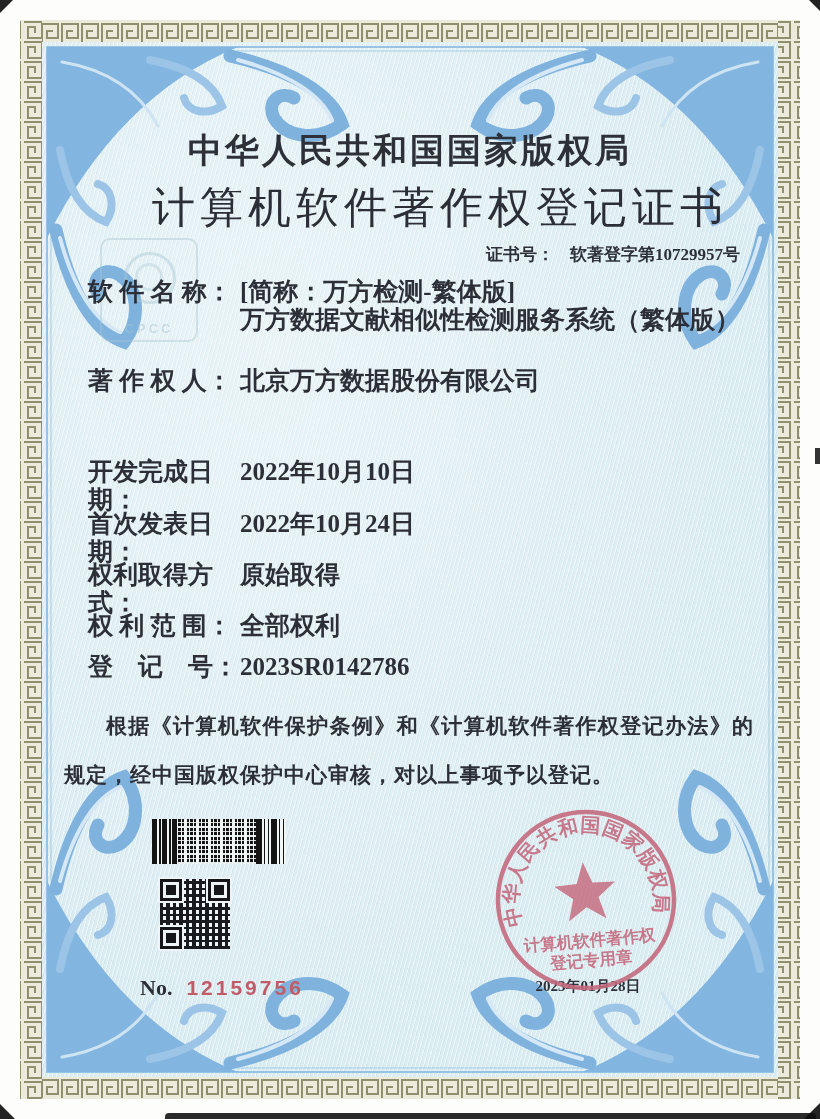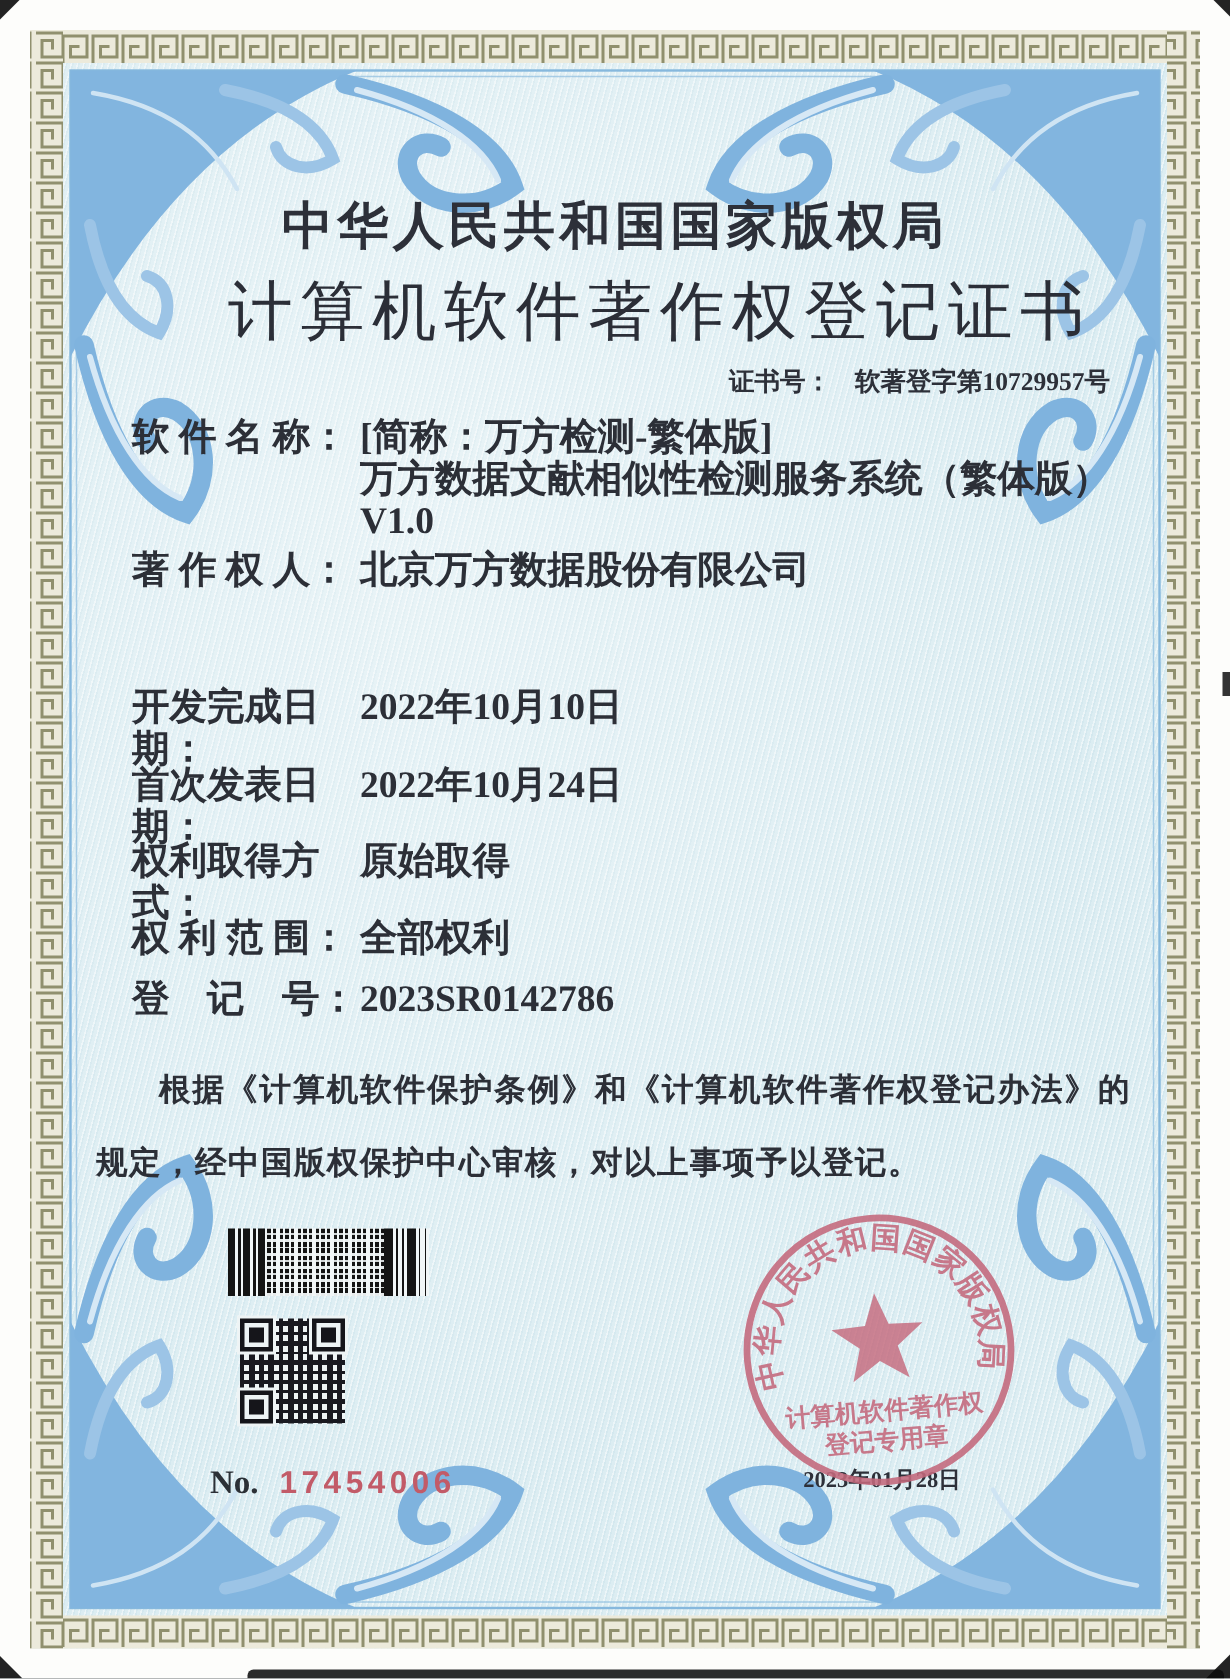--- a/index.html
+++ b/index.html
@@ -99,31 +99,34 @@
     <rect x="20" y="20" width="22" height="1079" fill="url(#gkv)"></rect>
     <rect x="778" y="20" width="22" height="1079" fill="url(#gkv)"></rect>
     <rect x="47" y="47" width="726" height="1025" fill="none" stroke="#86b8dd" stroke-width="1.6"></rect>
     <rect x="51" y="51" width="718" height="1017" fill="none" stroke="rgba(134,184,221,.65)" stroke-width="1"></rect>
     <use href="#orn"></use>
     <use href="#orn" transform="translate(820,0) scale(-1,1)"></use>
     <use href="#orn" transform="translate(0,1119) scale(1,-1)"></use>
     <use href="#orn" transform="translate(820,1119) scale(-1,-1)"></use>
   </svg>
 
+  <div class="watermark">
+    <span class="wm-text">CPCC</span>
+  </div>
 
   <div class="layer">
     <div class="authority">中华人民共和国国家版权局</div>
     <div class="cert-title">计算机软件著作权登记证书</div>
     <div class="cert-no">
       <span class="l">证书号：</span><span class="v">软著登字第10729957号</span>
     </div>
 
     <div class="fields">
       <div class="frow f0">
-        <span class="lab">软 件 名 称：</span><span class="val"><span style="display:block">[简称：万方检测-繁体版]</span><span style="display:block">万方数据文献相似性检测服务系统（繁体版）</span><span style="display:block">V1.0</span></span>
+        <span class="lab">软 件 名 称：</span><span class="val"><span style="display:block">[简称：万方检测-繁体版]</span><span style="display:block">万方数据文献相似性检测服务系统（繁体版）</span></span>
       </div>
       <div class="frow f1">
         <span class="lab">著 作 权 人：</span><span class="val">北京万方数据股份有限公司</span>
       </div>
       <div class="frow f2">
         <span class="lab">开发完成日期：</span><span class="val">2022年10月10日</span>
       </div>
       <div class="frow f3">
         <span class="lab">首次发表日期：</span><span class="val">2022年10月24日</span>
       </div>
@@ -146,21 +149,21 @@
       <div class="bc-end"></div>
     </div>
 
     <div class="qr">
       <span class="fp tl"></span>
       <span class="fp tr"></span>
       <span class="fp bl"></span>
     </div>
 
     <div class="serial">
-      <span class="pre">No.</span><span class="num">17454006</span>
+      <span class="pre">No.</span><span class="num">12159756</span>
     </div>
 
     <div class="issue-date">2023年01月28日</div>
   </div>
 
   <svg class="seal" viewBox="0 0 188 188">
     <circle cx="94" cy="94" r="88" fill="none" stroke="#c4687c" stroke-width="4.5"></circle>
     <defs>
       <path id="sealArc" d="M30.1,117.3 A68,68 0 1 1 157.9,117.3" fill="none"></path>
     </defs>

